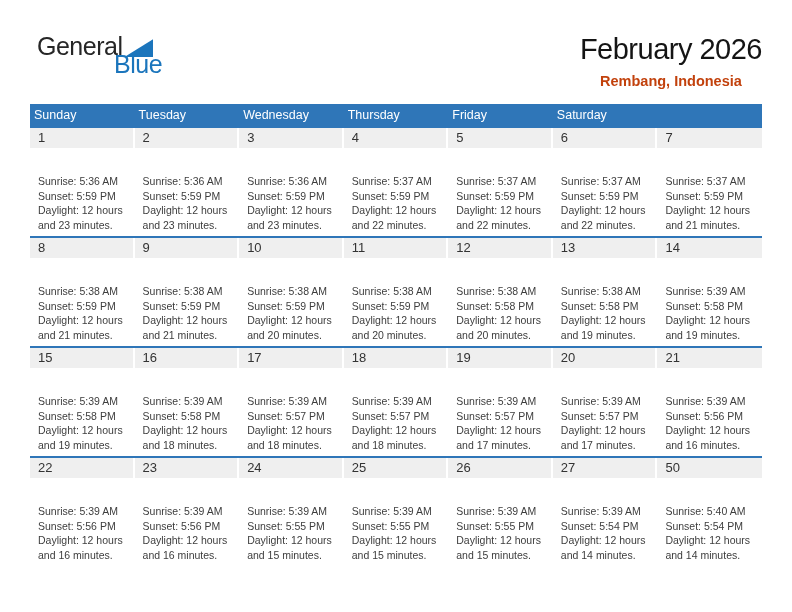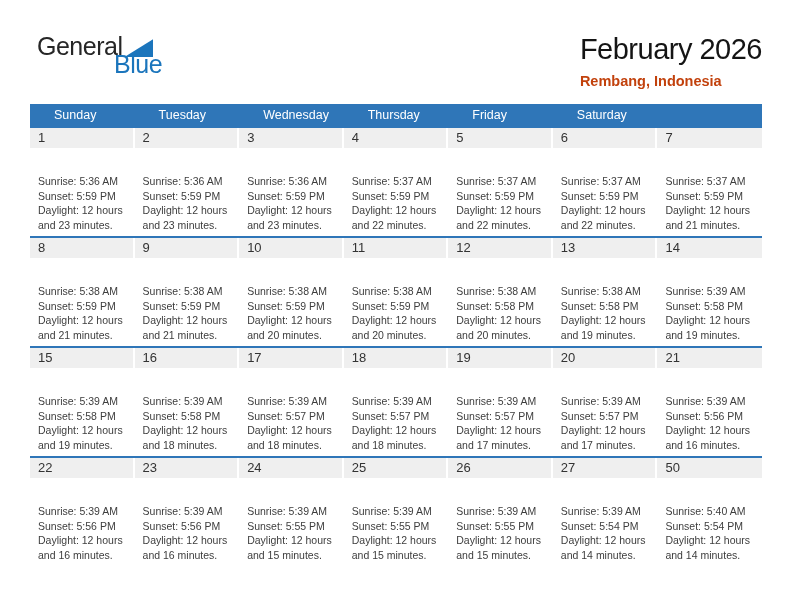--- a/index.html
+++ b/index.html
@@ -20,33 +20,33 @@
   }
   .logo-tri {
     width: 29px; height: 18px; margin-left: 2px; margin-bottom: 2px;
     background: var(--logo-blue, #1b75bc);
     clip-path: polygon(0 100%, 100% 100%, 100% 0);
   }
   .logo-blue {
     font-size: 25px; letter-spacing: -0.5px; color: var(--logo-blue, #1b75bc);
     margin: -7px 0 0 77px; font-weight: 400;
   }
-  .title-block { text-align: left; }
+  .title-block { text-align: center; }
   .page-title { font-size: 29px; font-weight: 400; color: #141414; letter-spacing: -0.5px; line-height: 1.1; }
   .location { font-size: 14.5px; font-weight: 700; color: #c2410c; margin-top: 7px; }
 
   
   .cal { margin: 4px 30px 0 30px; }
   .cal-head {
     display: grid; grid-template-columns: repeat(7, 1fr);
     background: var(--accent, #2f76b8);
     height: 22px; line-height: 22px;
   }
   .cal-head .wd {
-    color: #fff; font-size: 12.5px; padding-left: 24px;
+    color: #fff; font-size: 12.5px; padding-left: 4px;
     overflow: hidden; white-space: nowrap;
   }
   .week-row {
     display: grid; grid-template-columns: repeat(7, 1fr);
     border-top: 2px solid var(--accent, #2f76b8);
     height: 110px; background: #fff;
   }
   .day-cell { overflow: hidden; }
   .day-band {
     height: 20px; background: var(--band, #efefef);

